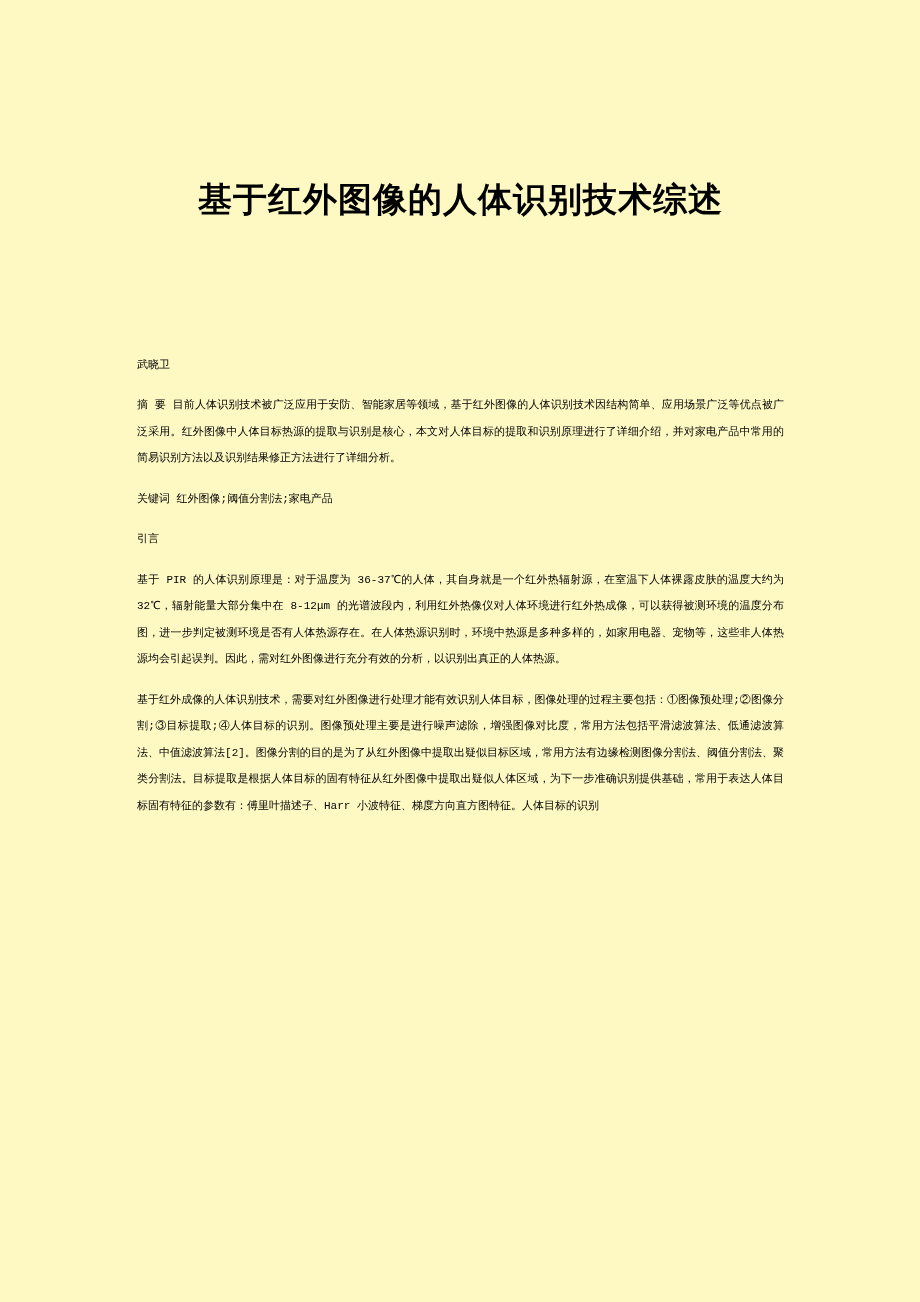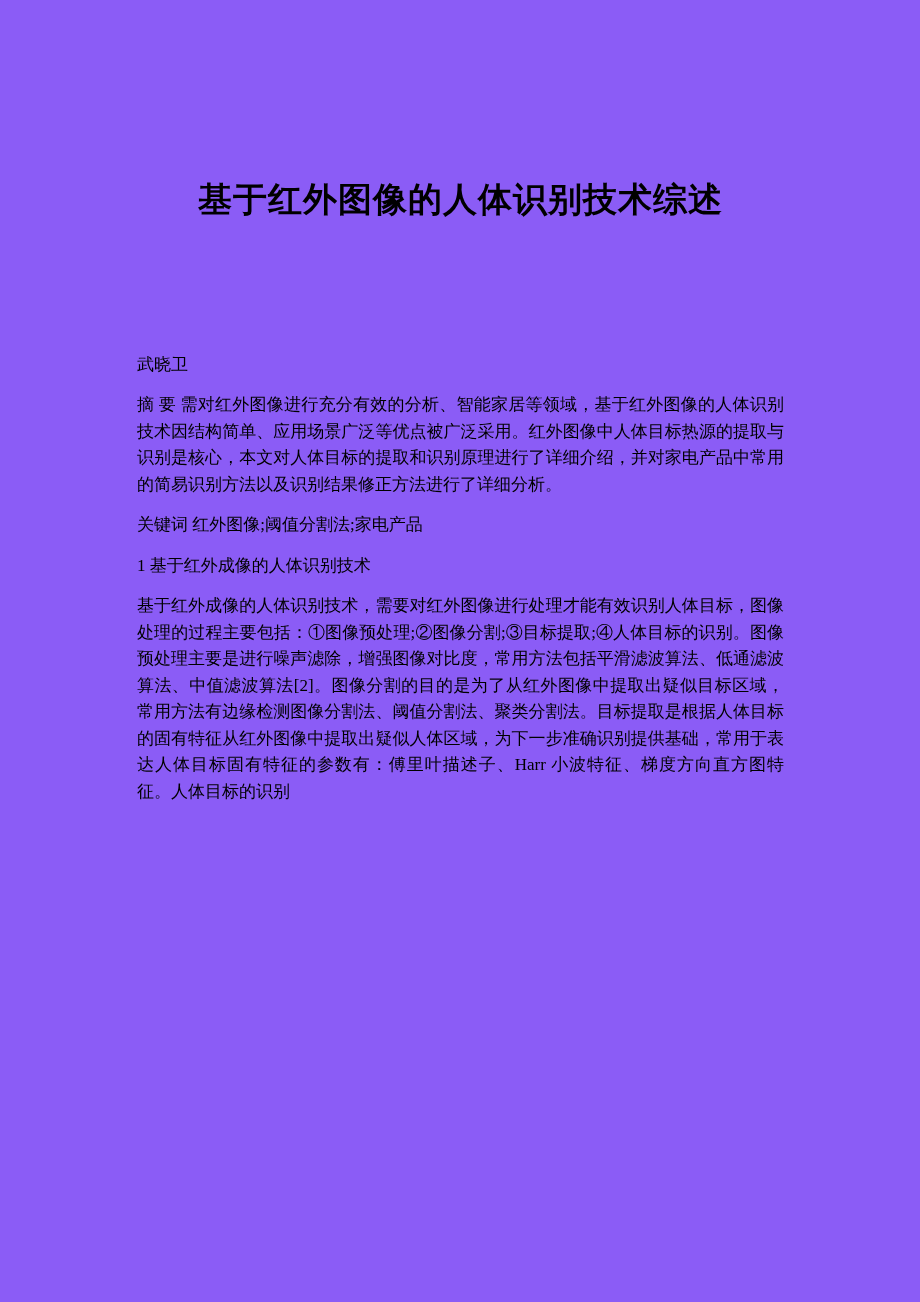--- a/index.html
+++ b/index.html
@@ -5,61 +5,63 @@
   html, body {
     margin: 0;
     padding: 0;
     background: #ffffff;
   }
   .page {
     position: relative;
     width: 920px;
     height: 1302px;
     margin: 0 auto;
-    background: #8b5cf6;
+    background: #fef9c3;
     box-sizing: border-box;
     padding: 178px 136px 0 137px;
     color: #000000;
     font-family: "Liberation Serif", "DejaVu Serif", serif;
     overflow: hidden;
   }
   .doc-title {
     font-family: "DejaVu Sans", "Liberation Sans", sans-serif;
     font-size: 34px;
     font-weight: bold;
     text-align: center;
     line-height: 1.25;
     margin: 0 0 131px 0;
     letter-spacing: 1px;
   }
   .body-text {
-    font-size: 17px;
+    font-size: 11px;
     line-height: 26.5px;
     text-align: justify;
     text-justify: inter-ideograph;
     margin: 0 0 14px 0;
     word-break: break-word;
+    font-family: Liberation Mono, monospace;
   }
   .single-line {
     text-align: left;
   }
 </style>
 </head>
 <body>
 
 <div class="page">
 
   <h1 class="doc-title">基于红外图像的人体识别技术综述</h1>
 
   <p class="body-text single-line">武晓卫</p>
 
-  <p class="body-text">摘 要 需对红外图像进行充分有效的分析、智能家居等领域，基于红外图像的人体识别技术因结构简单、应用场景广泛等优点被广泛采用。红外图像中人体目标热源的提取与识别是核心，本文对人体目标的提取和识别原理进行了详细介绍，并对家电产品中常用的简易识别方法以及识别结果修正方法进行了详细分析。</p>
+  <p class="body-text">摘 要 目前人体识别技术被广泛应用于安防、智能家居等领域，基于红外图像的人体识别技术因结构简单、应用场景广泛等优点被广泛采用。红外图像中人体目标热源的提取与识别是核心，本文对人体目标的提取和识别原理进行了详细介绍，并对家电产品中常用的简易识别方法以及识别结果修正方法进行了详细分析。</p>
 
   <p class="body-text single-line">关键词 红外图像;阈值分割法;家电产品</p>
 
+  <p class="body-text single-line">引言</p>
 
 
+  <p class="body-text">基于 PIR 的人体识别原理是：对于温度为 36-37℃的人体，其自身就是一个红外热辐射源，在室温下人体裸露皮肤的温度大约为32℃，辐射能量大部分集中在 8-12μm 的光谱波段内，利用红外热像仪对人体环境进行红外热成像，可以获得被测环境的温度分布图，进一步判定被测环境是否有人体热源存在。在人体热源识别时，环境中热源是多种多样的，如家用电器、宠物等，这些非人体热源均会引起误判。因此，需对红外图像进行充分有效的分析，以识别出真正的人体热源。</p>
 
-  <p class="body-text single-line">1 基于红外成像的人体识别技术</p>
 
   <p class="body-text">基于红外成像的人体识别技术，需要对红外图像进行处理才能有效识别人体目标，图像处理的过程主要包括：①图像预处理;②图像分割;③目标提取;④人体目标的识别。图像预处理主要是进行噪声滤除，增强图像对比度，常用方法包括平滑滤波算法、低通滤波算法、中值滤波算法[2]。图像分割的目的是为了从红外图像中提取出疑似目标区域，常用方法有边缘检测图像分割法、阈值分割法、聚类分割法。目标提取是根据人体目标的固有特征从红外图像中提取出疑似人体区域，为下一步准确识别提供基础，常用于表达人体目标固有特征的参数有：傅里叶描述子、Harr 小波特征、梯度方向直方图特征。人体目标的识别</p>
 
 </div>
 
 </body></html>

